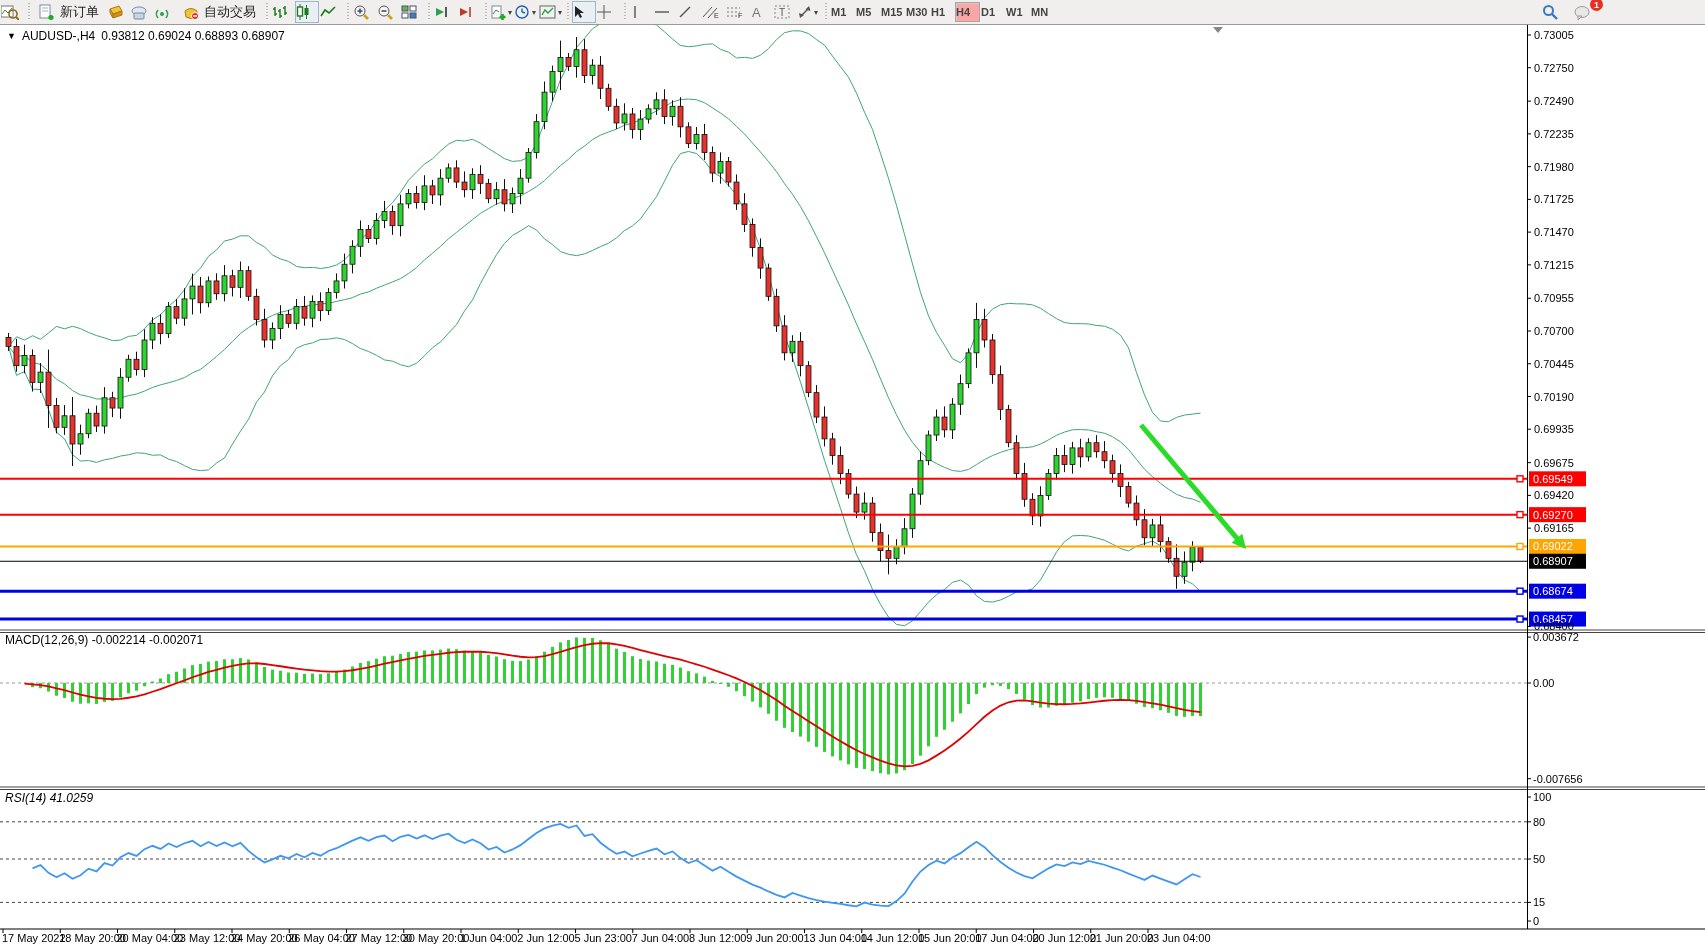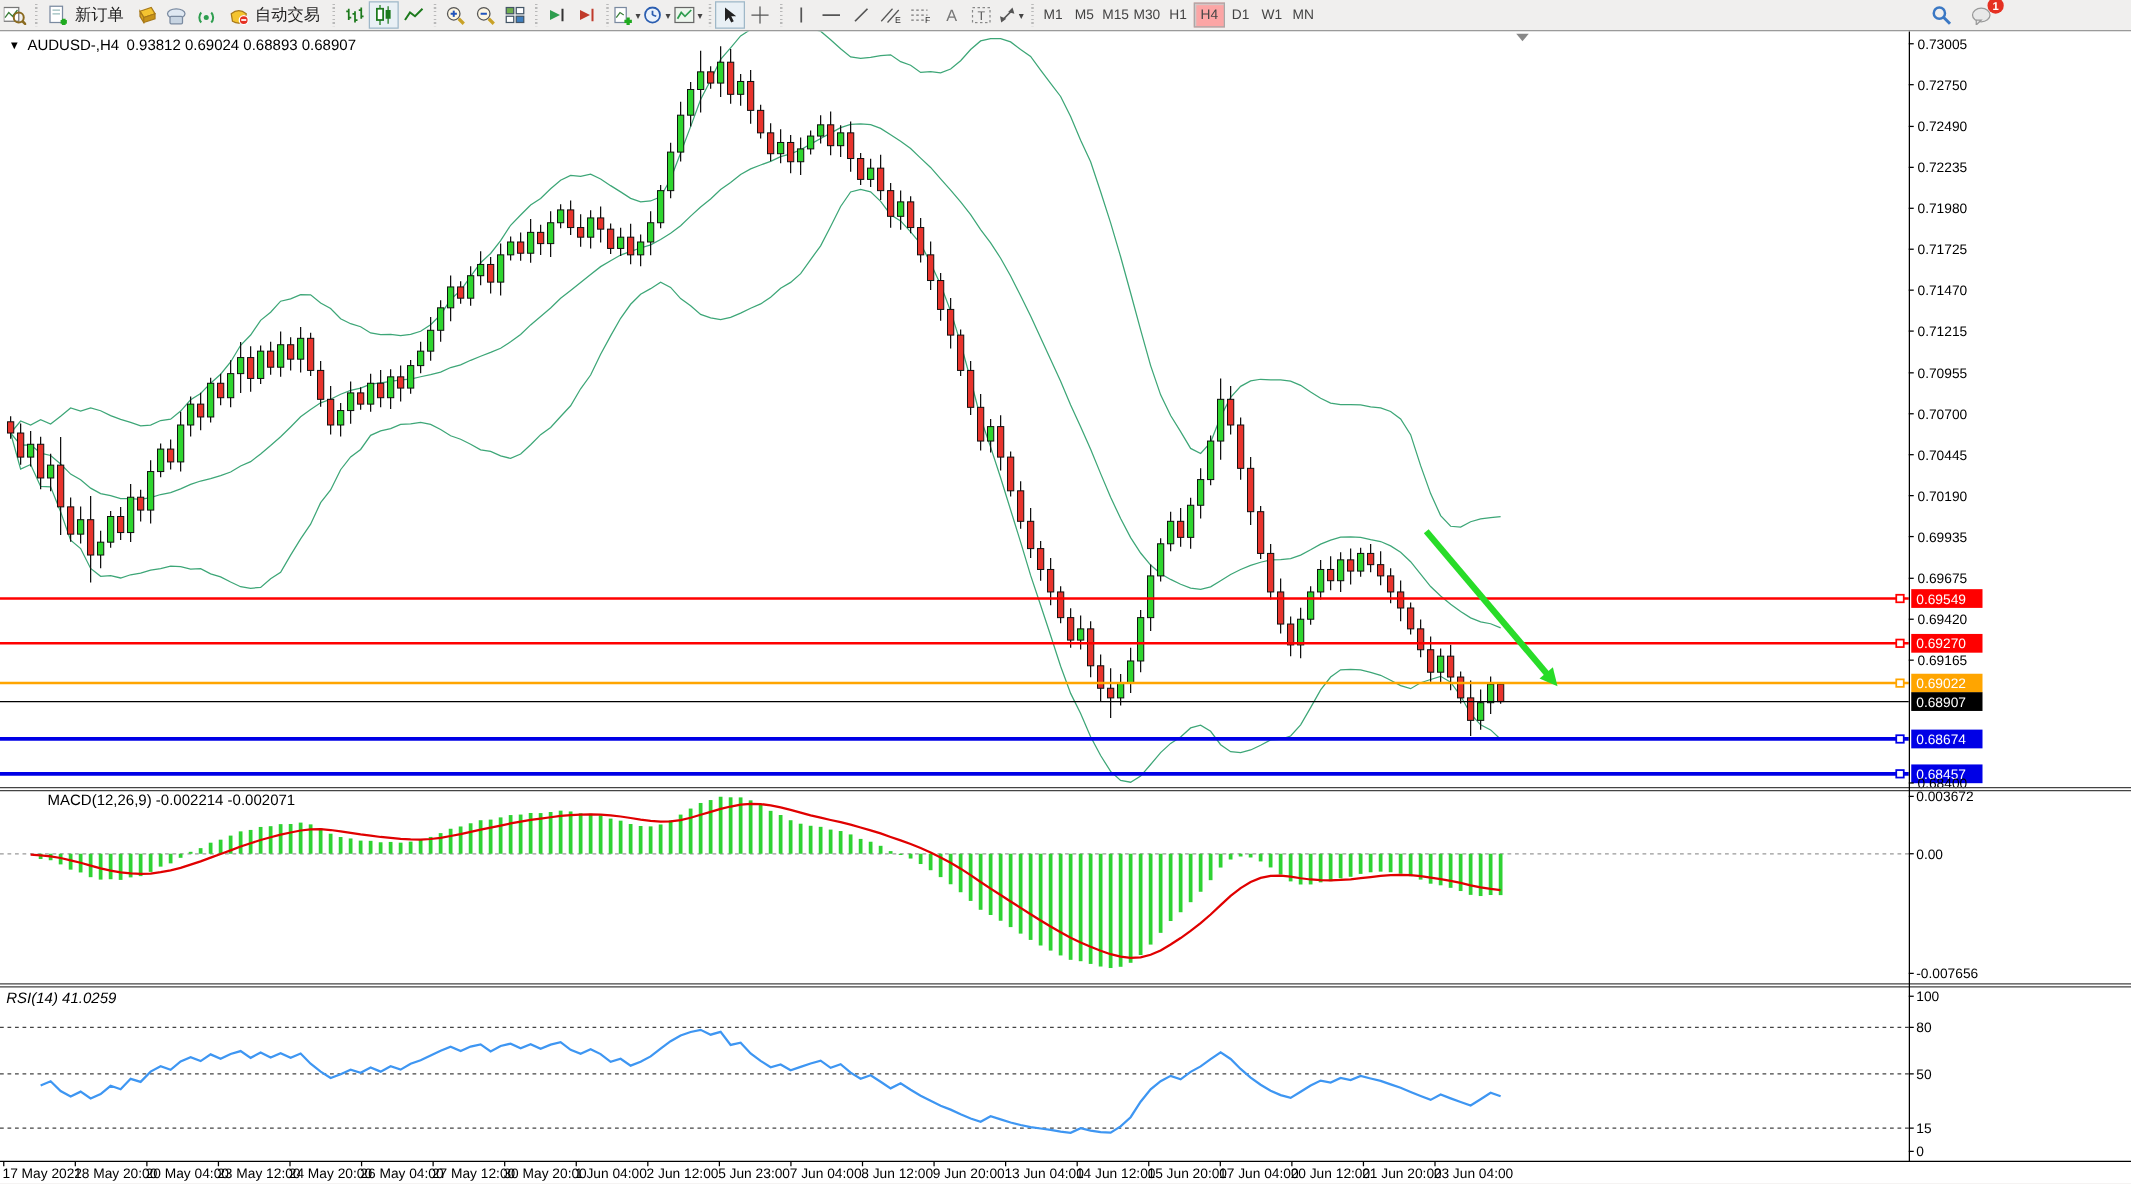--- a/index.html
+++ b/index.html
@@ -5,36 +5,36 @@
   html,body{margin:0;padding:0;background:#d4d0c8;}
   *{box-sizing:border-box;}
   #app{position:relative;width:1705px;height:947px;background:#fff;overflow:hidden;
        font-family:"Liberation Sans","DejaVu Sans",sans-serif;}
   
   #toolbar{position:absolute;top:0;left:0;width:1705px;height:25px;background:#f0efee;
            border-bottom:1px solid #9a9a9a;display:flex;align-items:center;z-index:5;}
   .grip{width:4px;height:18px;margin:0 2px 0 3px;
         background-image:repeating-linear-gradient(#b9b9b9 0 1px,transparent 1px 3px);
         background-size:2px 100%;background-repeat:no-repeat;background-position:1px 0;}
-  .tbtn{height:22px;min-width:24px;display:flex;align-items:center;justify-content:center;
+  .tbtn{height:22px;min-width:24px;display:flex;align-items:center;
         border:1px solid transparent;color:#333;}
   .tbtn.txt{padding:0 5px;gap:4px;font-size:13px;color:#222;white-space:nowrap;}
   .tbtn.active{background:#e9f0f5;border:1px solid #9fb8c8;}
-  .tf{min-width:25px;font-size:11px;font-weight:normal;color:#444;height:20px;}
+  .tf{min-width:25px;font-size:11px;font-weight:bold;color:#444;height:20px;}
   .tf.active{background:#fca5a5;border:1px solid #a8a8a8;box-shadow:inset 1px 1px 1px #ccc;}
   .caret{font-size:8px;color:#444;margin-left:2px;}
   .tb-right{margin-left:auto;margin-right:108px;display:flex;align-items:center;gap:8px;}
   .badge{position:absolute;top:-4px;right:-7px;background:#e53022;color:#fff;border-radius:8px;
          min-width:13px;height:13px;font-size:9px;font-weight:bold;display:flex;
          align-items:center;justify-content:center;padding:0 3px;}
   
   .overlay{position:absolute;z-index:3;font-size:12px;color:#000;white-space:nowrap;}
   #sym{top:29px;left:7px;display:flex;align-items:center;gap:6px;}
   #sym .tri{font-size:9px;color:#000;}
-  #macd-label{top:633px;left:5px;margin-left:33px;}
+  #macd-label{top:633px;left:5px;}
   #rsi-label{top:791px;left:5px;font-style:italic;}
   svg text{font-family:"Liberation Sans","DejaVu Sans",sans-serif;}
 </style>
 </head>
 <body>
 
 <div id="app">
 
   <div id="toolbar">
     <div class="tbtn">

